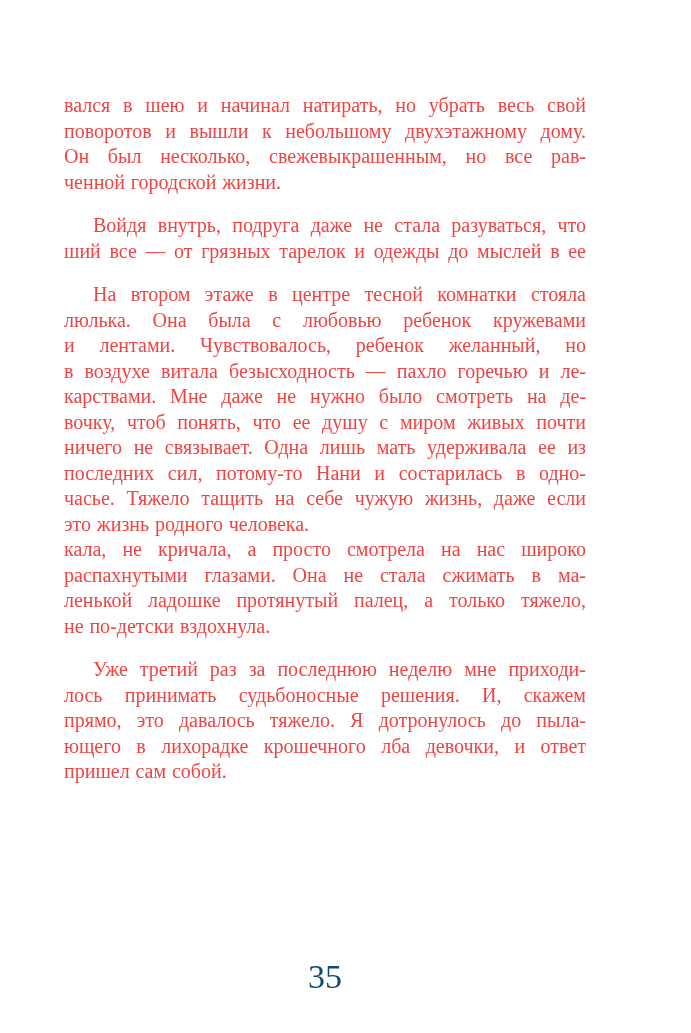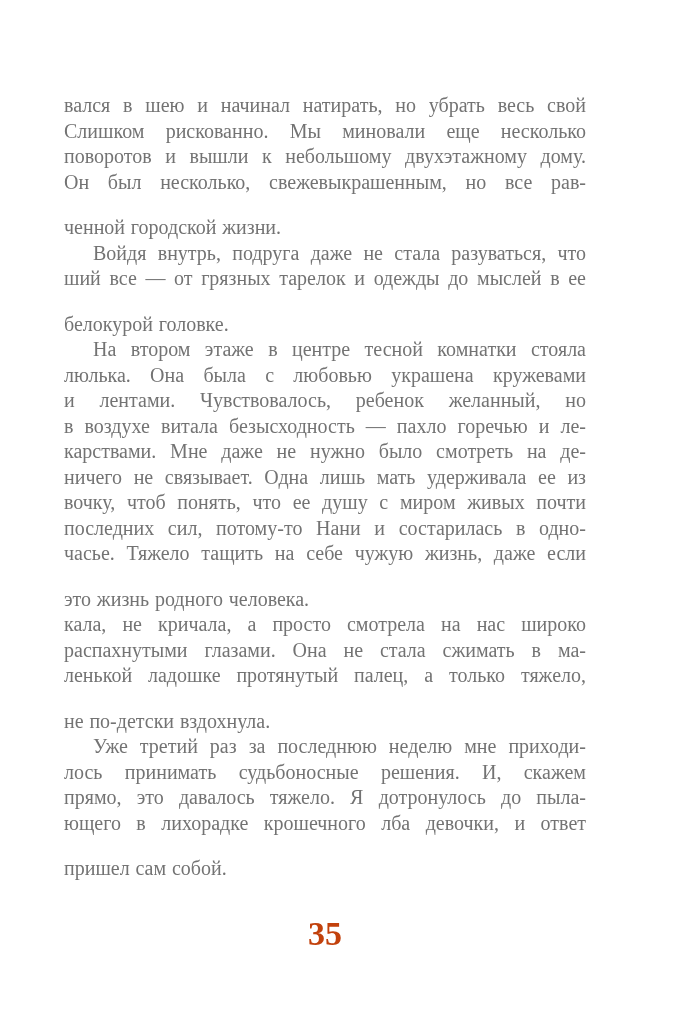--- a/index.html
+++ b/index.html
@@ -20,75 +20,72 @@
     color: #000000;
     overflow: hidden;
   }
   .text-block {
     position: absolute;
     left: 64px;
     top: 93px;
     width: 522px;
     font-size: 20px;
     line-height: 25.5px;
-    color: #737373;
+    color: #ef4444;
   }
   .paragraph {
     margin: 0;
     padding: 0;
   }
   .line {
     text-align: justify;
     text-align-last: justify;
     white-space: normal;
     word-spacing: 0.04em;
   }
   .line.last {
     text-align-last: left;
-    margin-top: 20px;
   }
   .line.first-indent {
     text-indent: 29px;
+    margin-top: 18px;
   }
   .page-number {
     position: absolute;
     left: 64px;
-    top: 915px;
+    top: 958px;
     width: 522px;
     text-align: center;
     font-size: 34px;
-    color: #c2410c;
-    font-weight: bold;
+    color: #0c4a6e;
   }
 </style>
 </head>
 <body>
 
 <div class="page">
   <div class="text-block">
       <div class="paragraph">
         <div class="line">вался в шею и начинал натирать, но убрать весь свой</div>
-        <div class="line">Слишком рискованно. Мы миновали еще несколько</div>
         <div class="line">поворотов и вышли к небольшому двухэтажному дому.</div>
         <div class="line">Он был несколько, свежевыкрашенным, но все рав-</div>
         <div class="line last">ченной городской жизни.</div>
       </div>
       <div class="paragraph">
         <div class="line first-indent">Войдя внутрь, подруга даже не стала разуваться, что</div>
         <div class="line">ший все — от грязных тарелок и одежды до мыслей в ее</div>
-        <div class="line last">белокурой головке.</div>
       </div>
       <div class="paragraph">
         <div class="line first-indent">На втором этаже в центре тесной комнатки стояла</div>
-        <div class="line">люлька. Она была с любовью украшена кружевами</div>
+        <div class="line">люлька. Она была с любовью ребенок кружевами</div>
         <div class="line">и лентами. Чувствовалось, ребенок желанный, но</div>
         <div class="line">в воздухе витала безысходность — пахло горечью и ле-</div>
         <div class="line">карствами. Мне даже не нужно было смотреть на де-</div>
+        <div class="line">вочку, чтоб понять, что ее душу с миром живых почти</div>
         <div class="line">ничего не связывает. Одна лишь мать удерживала ее из</div>
-        <div class="line">вочку, чтоб понять, что ее душу с миром живых почти</div>
         <div class="line">последних сил, потому-то Нани и состарилась в одно-</div>
         <div class="line">часье. Тяжело тащить на себе чужую жизнь, даже если</div>
         <div class="line last">это жизнь родного человека.</div>
       </div>
       <div class="paragraph">
         <div class="line">кала, не кричала, а просто смотрела на нас широко</div>
         <div class="line">распахнутыми глазами. Она не стала сжимать в ма-</div>
         <div class="line">ленькой ладошке протянутый палец, а только тяжело,</div>
         <div class="line last">не по-детски вздохнула.</div>
       </div>

